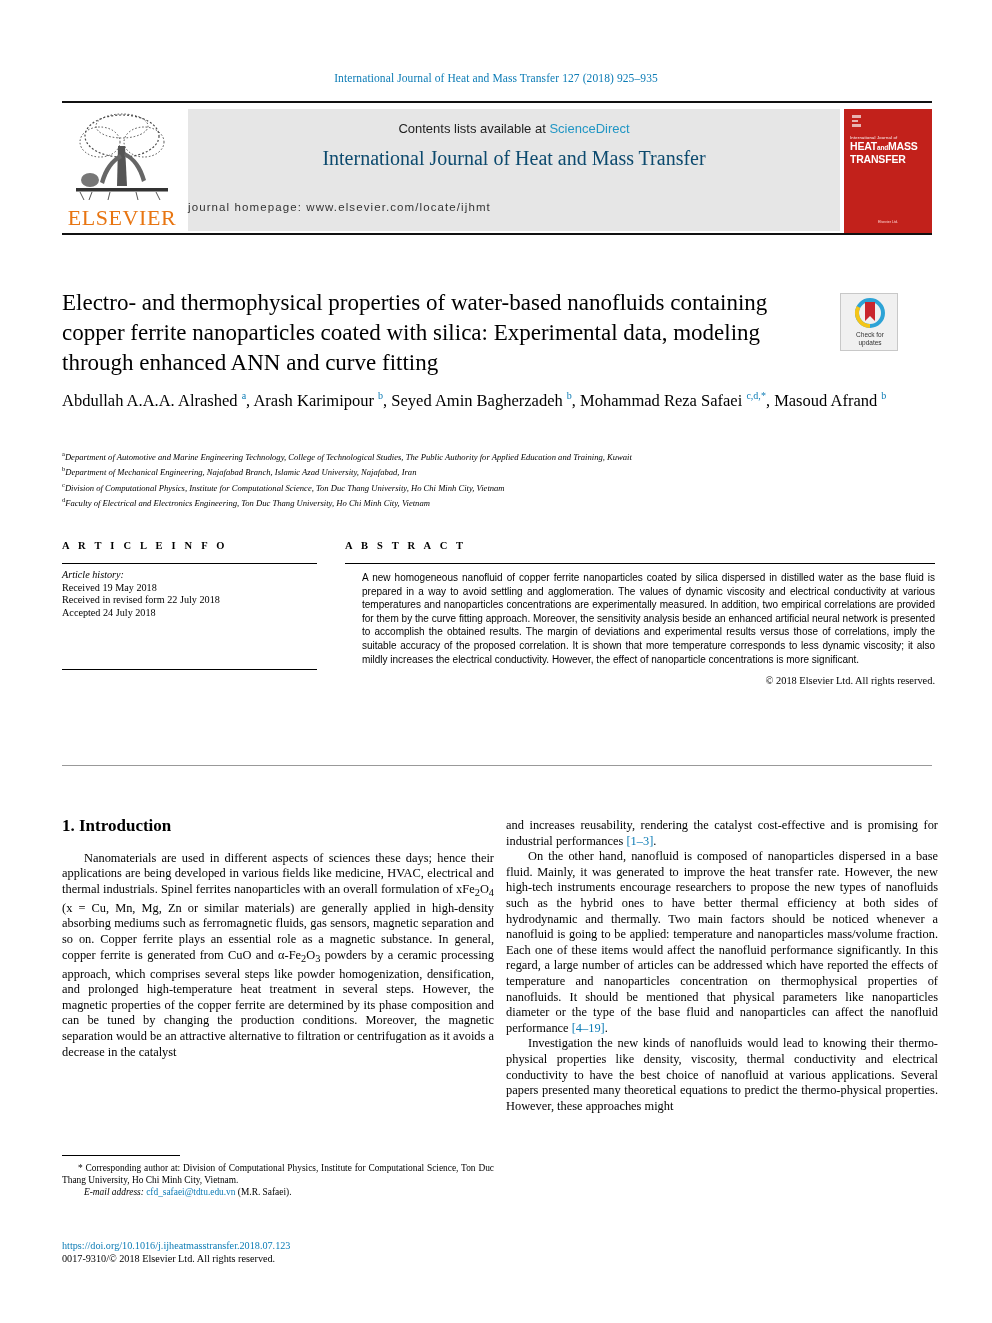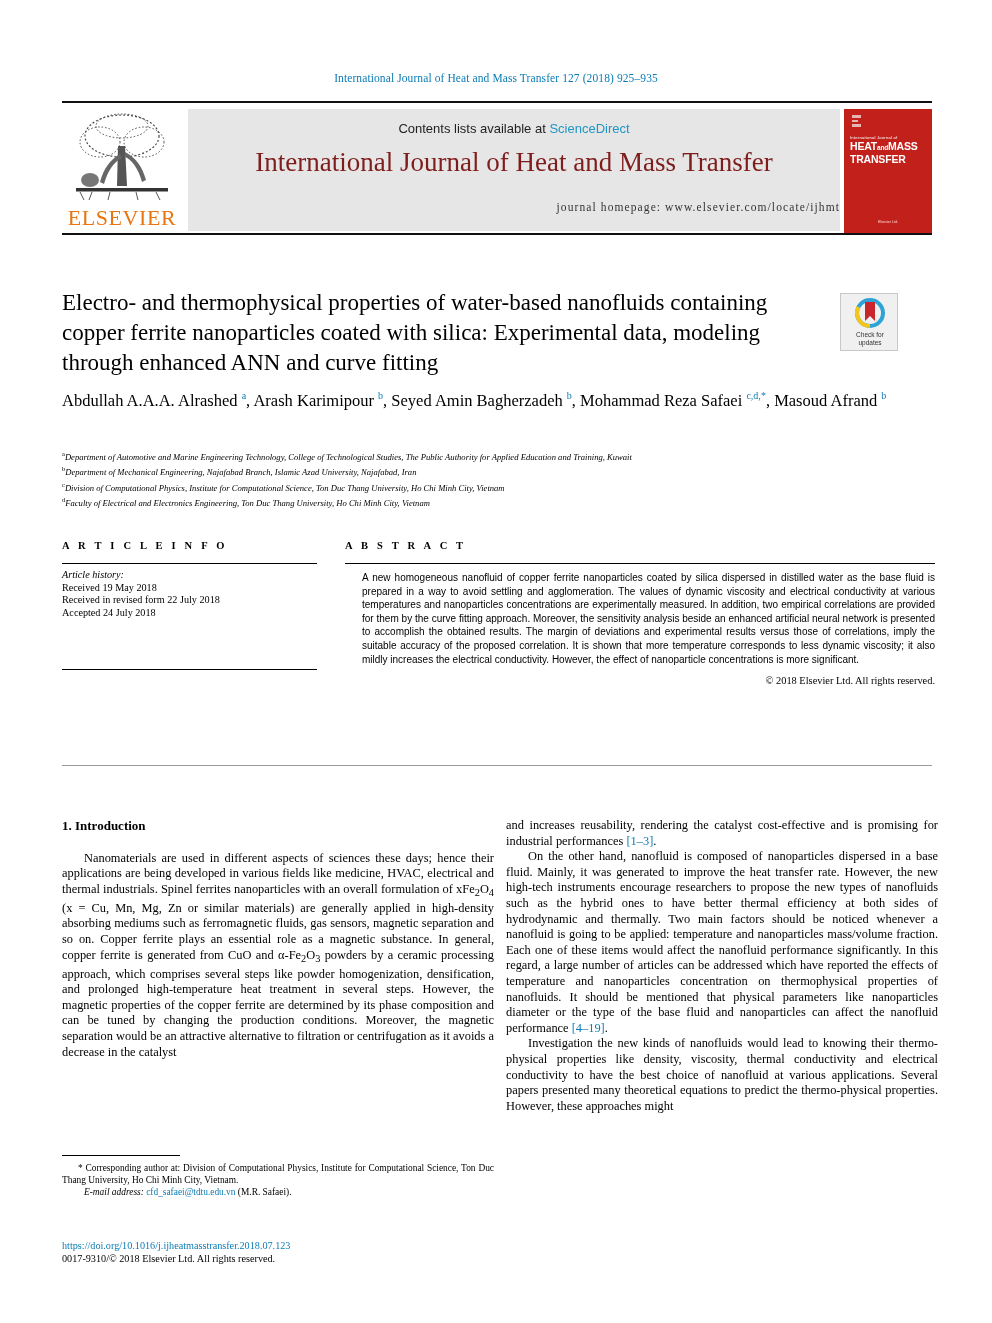--- a/index.html
+++ b/index.html
@@ -81,29 +81,29 @@
     font-size: 13px;
     color: #222;
   }
   .contents-line .sd { color: #2196c4; }
   .journal-title {
     position: absolute;
     left: 0; top: 38px;
     width: 652px;
     text-align: center;
     font-family: "Liberation Serif", serif;
-    font-size: 27px;
-    color: #7f1d1d;
+    font-size: 20px;
+    color: #0c4a6e;
   }
   .homepage-line {
     position: absolute;
     left: 0; top: 92px;
     width: 652px;
-    text-align: right;
-    font-family: Liberation Serif, serif;
+    text-align: left;
+    font-family: Liberation Sans, sans-serif;
     font-size: 11.5px;
     letter-spacing: 1.1px;
     color: #333;
   }
   .cover-thumb {
     position: absolute;
     right: 0px; top: 3px;
     width: 88px; height: 124px;
     background: #c2211b;
     overflow: hidden;
@@ -244,21 +244,21 @@
     font-family: "Liberation Serif", serif;
     font-size: 12.4px;
     line-height: 15.6px;
     text-align: justify;
   }
   .col-left  { left: 62px;  top: 818px; }
   .col-right { left: 506px; top: 818px; }
   .h2 {
     font-family: "Liberation Serif", serif;
     font-weight: bold;
-    font-size: 13px;
+    font-size: 17px;
     margin: 0 0 17px 0;
   }
   .col p { margin: 0; text-indent: 22px; }
   .ref { color: #0b7bb5; }
 
   
   .footnote {
     position: absolute;
     left: 62px; top: 1155px;
     width: 432px;

